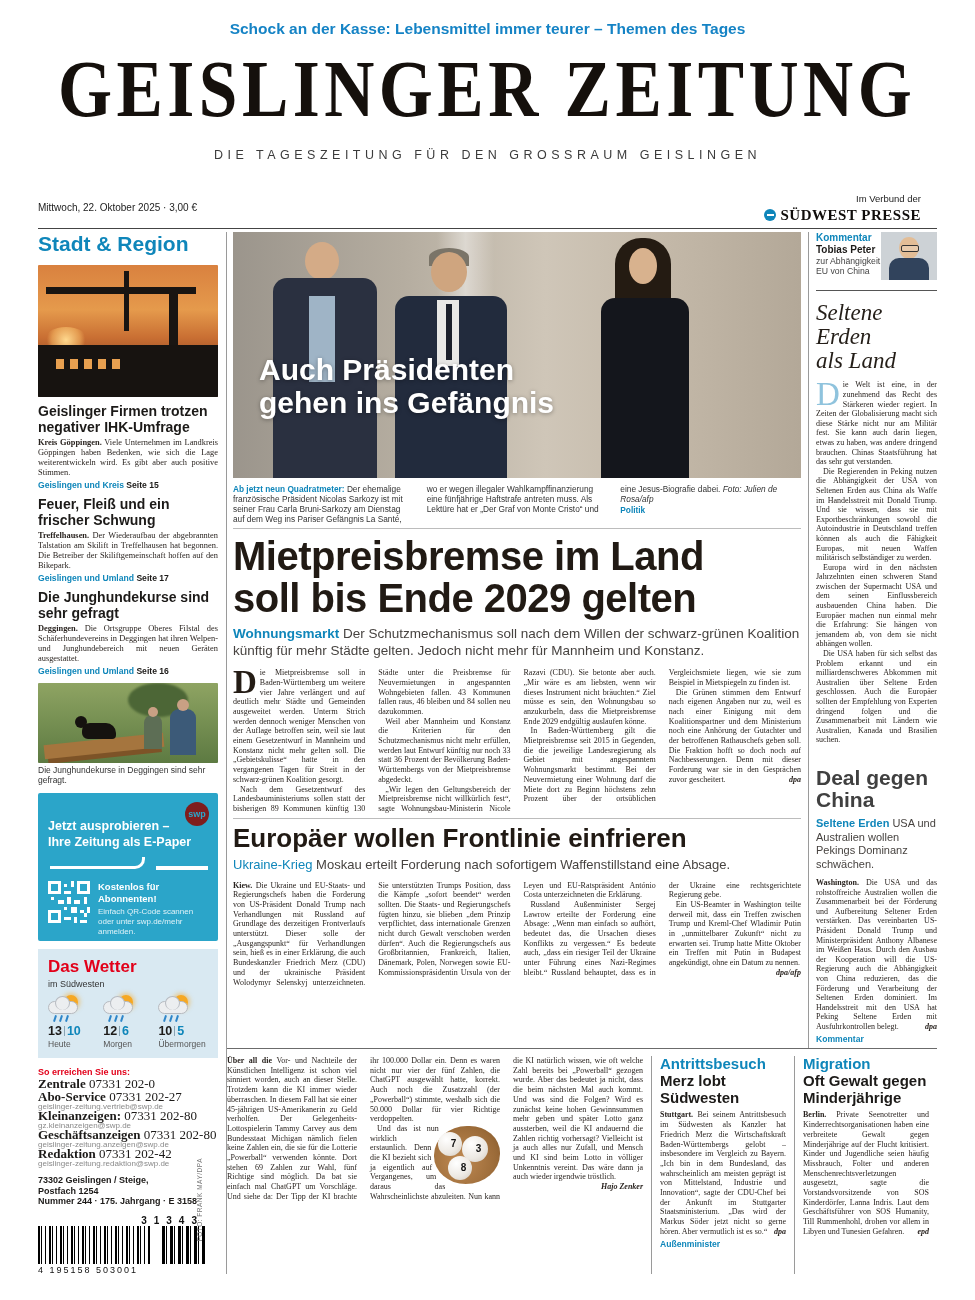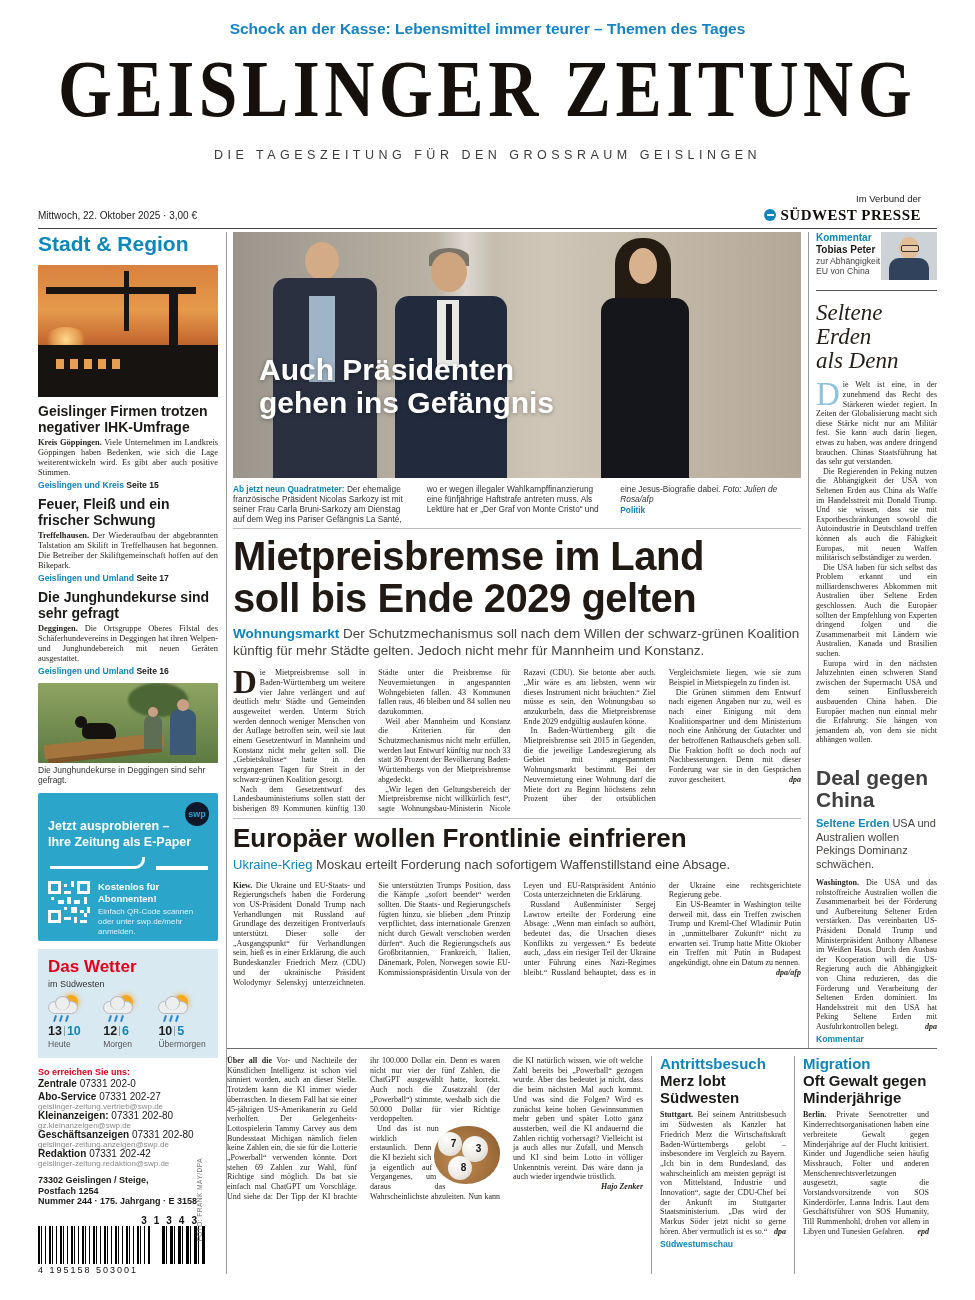--- a/index.html
+++ b/index.html
@@ -8,21 +8,21 @@
   .accent{color:#0f86ba;}
   b,strong{font-weight:bold;}
 
   
   .header{position:relative;height:228px;border-bottom:1px solid #444;margin:0 38px;}
   .teaser{padding-top:20px;text-align:center;font:bold 15.5px "Liberation Sans",sans-serif;color:#1583c5;}
   .masthead-wrap{text-align:center;margin-top:10px;height:86px;}
   .masthead{display:inline-block;font:bold 62px/1 "Liberation Serif",serif;letter-spacing:4px;color:#15100c;
             transform:scale(1.12,1.3);transform-origin:center top;white-space:nowrap;}
   .subtitle{text-align:center;font:12.5px "Liberation Sans",sans-serif;letter-spacing:4.5px;color:#3b3b3b;margin-top:14px;}
-  .dateline{position:absolute;left:0;bottom:7px;font:10px "Liberation Sans",sans-serif;color:#222;}
+  .dateline{position:absolute;left:0;bottom:15px;font:10px "Liberation Sans",sans-serif;color:#222;}
   .verbund{position:absolute;right:16px;bottom:4px;text-align:right;font-family:"Liberation Sans",sans-serif;}
   .verbund .small{font-size:9.5px;color:#222;margin-bottom:3px;}
   .swp-logo{font:bold 15px "Liberation Serif",serif;color:#100d0b;letter-spacing:.5px;white-space:nowrap;}
   .swp-dot{display:inline-block;width:12px;height:12px;border-radius:50%;background:#0f86ba;vertical-align:-1px;margin-right:4px;position:relative;}
   .swp-dot::after{content:"";position:absolute;left:2.5px;top:5px;width:7px;height:2px;background:#fff;}
 
   
   .content{position:absolute;top:232px;left:38px;right:38px;bottom:26px;display:flex;}
   .vr{width:1px;background:#9a9a9a;flex:none;}
   .hr{border:none;border-top:1px solid #bcbcbc;margin:4px 0;}
@@ -49,21 +49,21 @@
   .dog-ramp{position:absolute;left:6px;bottom:10px;width:120px;height:14px;background:#a5753e;transform:rotate(-6deg);box-shadow:0 8px 0 -3px #7d5327;}
   .dog-body{position:absolute;left:44px;bottom:24px;width:34px;height:16px;border-radius:8px 10px 4px 6px;background:#15120f;}
   .dog-body::before{content:"";position:absolute;left:-7px;top:-7px;width:12px;height:12px;border-radius:50%;background:#15120f;}
   .dog-man{position:absolute;right:22px;bottom:8px;width:26px;height:46px;border-radius:9px 9px 0 0;background:#3c5a78;}
   .dog-man::before{content:"";position:absolute;left:7px;top:-10px;width:12px;height:12px;border-radius:50%;background:#c9a084;}
   .dog-man2{position:absolute;right:56px;bottom:14px;width:18px;height:34px;border-radius:8px 8px 0 0;background:#5d6e55;}
   .dog-man2::before{content:"";position:absolute;left:4px;top:-8px;width:10px;height:10px;border-radius:50%;background:#c9a084;}
   .ph-caption{font:8.5px/9.8px "Liberation Sans",sans-serif;color:#333;margin:3px 0 7px;}
 
   .ad{background:#2ba5c9;color:#fff;border-radius:2px;padding:9px 10px;height:130px;position:relative;margin-bottom:8px;}
-  .ad-logo{position:absolute;right:9px;top:9px;width:24px;height:24px;border-radius:50%;background:#0f172a;
+  .ad-logo{position:absolute;right:9px;top:9px;width:24px;height:24px;border-radius:50%;background:#7f1d1d;
            font:bold 9px/24px "Liberation Sans",sans-serif;color:#2ba5c9;text-align:center;}
   .ad-head{font:bold 12.5px/1.3 "Liberation Sans",sans-serif;margin-top:16px;white-space:pre-line;}
   .swoosh{position:relative;height:18px;margin:7px 0 6px;}
   .sw-a{position:absolute;left:2px;top:0;width:92px;height:9px;border-bottom:3.5px solid #fff;border-right:3.5px solid #fff;border-bottom-right-radius:10px;}
   .sw-b{position:absolute;left:108px;top:9px;width:52px;height:3.5px;background:#fff;}
   .ad-bottom{display:flex;gap:8px;align-items:flex-start;}
   .qr{flex:none;}
   .ad-bold{font:bold 9.5px/1.25 "Liberation Sans",sans-serif;}
   .ad-small{font:8px/1.25 "Liberation Sans",sans-serif;color:#dff2f8;margin-top:2px;}
 
@@ -78,21 +78,21 @@
   .cloud::before{content:"";position:absolute;left:6px;top:-6px;width:13px;height:13px;border-radius:50%;background:#eceef0;border:1px solid #b6bac0;border-bottom:none;}
   .drops{position:absolute;left:6px;top:20px;display:flex;gap:4px;}
   .drop{width:2px;height:7px;background:#2f86c9;border-radius:2px;transform:rotate(18deg);}
   .temps{font:bold 12.5px "Liberation Sans",sans-serif;color:#1c1a18;}
   .temps .sep{display:inline-block;width:1px;height:10px;background:#8aa4b4;margin:0 2px;vertical-align:-1px;}
   .temps .lo{color:#0f86ba;}
   .wlabel{font:8.5px "Liberation Sans",sans-serif;color:#555;margin-top:1px;}
 
   .contact{margin-top:9px;font-family:"Liberation Sans",sans-serif;}
   .contact-title{font:bold 9px "Liberation Sans",sans-serif;color:#e2001a;margin:0 0 2px;}
-  .c-line{font-size:10px;line-height:9.8px;color:#1c1a18;}
+  .c-line{font-size:13px;line-height:9.8px;color:#1c1a18;font-family:Liberation Serif, serif;}
   .c-line .val{font-weight:normal;}
   .c-mail{font-size:8px;line-height:9.2px;color:#8a8a8a;}
   .c-gap{height:4px;}
   .issue{font:bold 9px/10.5px "Liberation Sans",sans-serif;color:#1c1a18;margin-top:7px;}
 
   .barcode-zone{margin-top:8px;position:relative;height:60px;}
   .bc-top{position:absolute;right:14px;top:0;font:bold 10px "Liberation Sans",sans-serif;letter-spacing:7px;color:#111;}
   .bc-main{position:absolute;left:0;top:11px;width:112px;height:38px;
      background:repeating-linear-gradient(90deg,#000 0 2px,#fff 2px 3px,#000 3px 4px,#fff 4px 7px,#000 7px 8px,#fff 8px 11px);}
   .bc-side{position:absolute;right:12px;top:11px;width:44px;height:38px;
@@ -430,27 +430,27 @@
             <div class="op-author">Tobias Peter</div>
             <div class="op-topic">zur Abhängigkeit der EU von China</div>
             <div class="op-photo">
               <span class="p-head"></span>
                 <span class="p-glasses"></span>
                 <span class="p-body"></span>
             </div>
           </div>
           <h2 class="op-title">
             <div>Seltene Erden</div>
-            <div>als Denn</div>
+            <div>als Land</div>
           </h2>
           <div class="opinion-body">
             <p class="first"><span class="dropcap-blue">D</span><span>ie Welt ist eine, in der zunehmend das Recht des Stärkeren wieder regiert. In Zeiten der Globalisierung macht sich diese Stärke nicht nur am Militär fest. Sie kann auch darin liegen, etwas zu haben, was andere dringend brauchen. Chinas Staatsführung hat das sehr gut verstanden.</span></p>
             <p><span>Die Regierenden in Peking nutzen die Abhängigkeit der USA von Seltenen Erden aus China als Waffe im Handelsstreit mit Donald Trump. Und sie wissen, dass sie mit Exportbeschränkungen sowohl die Autoindustrie in Deutschland treffen können als auch die Fähigkeit Europas, mit neuen Waffen militärisch selbständiger zu werden.</span></p>
+            <p><span>Europa wird in den nächsten Jahrzehnten einen schweren Stand zwischen der Supermacht USA und dem seinen Einflussbereich ausbauenden China haben. Die Europäer machen nun einmal mehr die Erfahrung: Sie hängen von jemandem ab, von dem sie nicht abhängen wollen.</span></p>
             <p><span>Die USA haben für sich selbst das Problem erkannt und ein milliardenschweres Abkommen mit Australien über Seltene Erden geschlossen. Auch die Europäer sollten der Empfehlung von Experten dringend folgen und die Zusammenarbeit mit Ländern wie Australien, Kanada und Brasilien suchen.</span></p>
-            <p><span>Europa wird in den nächsten Jahrzehnten einen schweren Stand zwischen der Supermacht USA und dem seinen Einflussbereich ausbauenden China haben. Die Europäer machen nun einmal mehr die Erfahrung: Sie hängen von jemandem ab, von dem sie nicht abhängen wollen.</span></p>
           </div>
 
           <div class="deal">
             <h3>
               <div>Deal gegen</div>
               <div>China</div>
             </h3>
             <p class="deal-stand"><b class="accent">Seltene Erden</b> <span>USA und Australien wollen Pekings Dominanz schwächen.</span></p>
             <div class="deal-body">
               <p class="first"><b>Washington.</b> <span>Die USA und das rohstoffreiche Australien wollen die Zusammenarbeit bei der Förderung und Aufbereitung Seltener Erden verstärken. Das vereinbarten US-Präsident Donald Trump und Ministerpräsident Anthony Albanese im Weißen Haus. Durch den Ausbau der Kooperation will die US-Regierung auch die Abhängigkeit von China reduzieren, das die Förderung und Verarbeitung der Seltenen Erden dominiert. Im Handelsstreit mit den USA hat Peking Seltene Erden mit Ausfuhrkontrollen belegt.</span> <em class="byline">dpa</em></p>
@@ -472,21 +472,21 @@
           </div>
         </section>
 
         <div class="vr"></div>
 
         <section class="brief">
           <h3><span class="kick">Antrittsbesuch</span><span>Merz lobt Südwesten</span></h3>
           <div class="brief-body">
             <p class="first"><b>Stuttgart.</b> <span>Bei seinem Antrittsbesuch im Südwesten als Kanzler hat Friedrich Merz die Wirtschaftskraft Baden-Württembergs gelobt – insbesondere im Vergleich zu Bayern. „Ich bin in dem Bundesland, das wahrscheinlich am meisten geprägt ist von Mittelstand, Industrie und Innovation“, sagte der CDU-Chef bei der Ankunft im Stuttgarter Staatsministerium. „Das wird der Markus Söder jetzt nicht so gerne hören. Aber vermutlich ist es so.“</span> <em class="byline">dpa</em></p>
           </div>
-          <div class="brief-link accent">Südwestumschau</div>
+          <div class="brief-link accent">Außenminister</div>
         </section>
 
         <div class="vr"></div>
 
         <section class="brief">
           <h3><span class="kick">Migration</span><span>Oft Gewalt gegen Minderjährige</span></h3>
           <div class="brief-body">
             <p class="first"><b>Berlin.</b> <span>Private Seenotretter und Kinderrechtsorganisationen haben eine verbreitete Gewalt gegen Minderjährige auf der Flucht kritisiert. Kinder und Jugendliche seien häufig Missbrauch, Folter und anderen Menschenrechtsverletzungen ausgesetzt, sagte die Vorstandsvorsitzende von SOS Kinderdörfer, Lanna Indris. Laut dem Geschäftsführer von SOS Humanity, Till Rummenhohl, drohen vor allem in Libyen und Tunesien Gefahren.</span> <em class="byline">epd</em></p>
           </div>
         </section>

